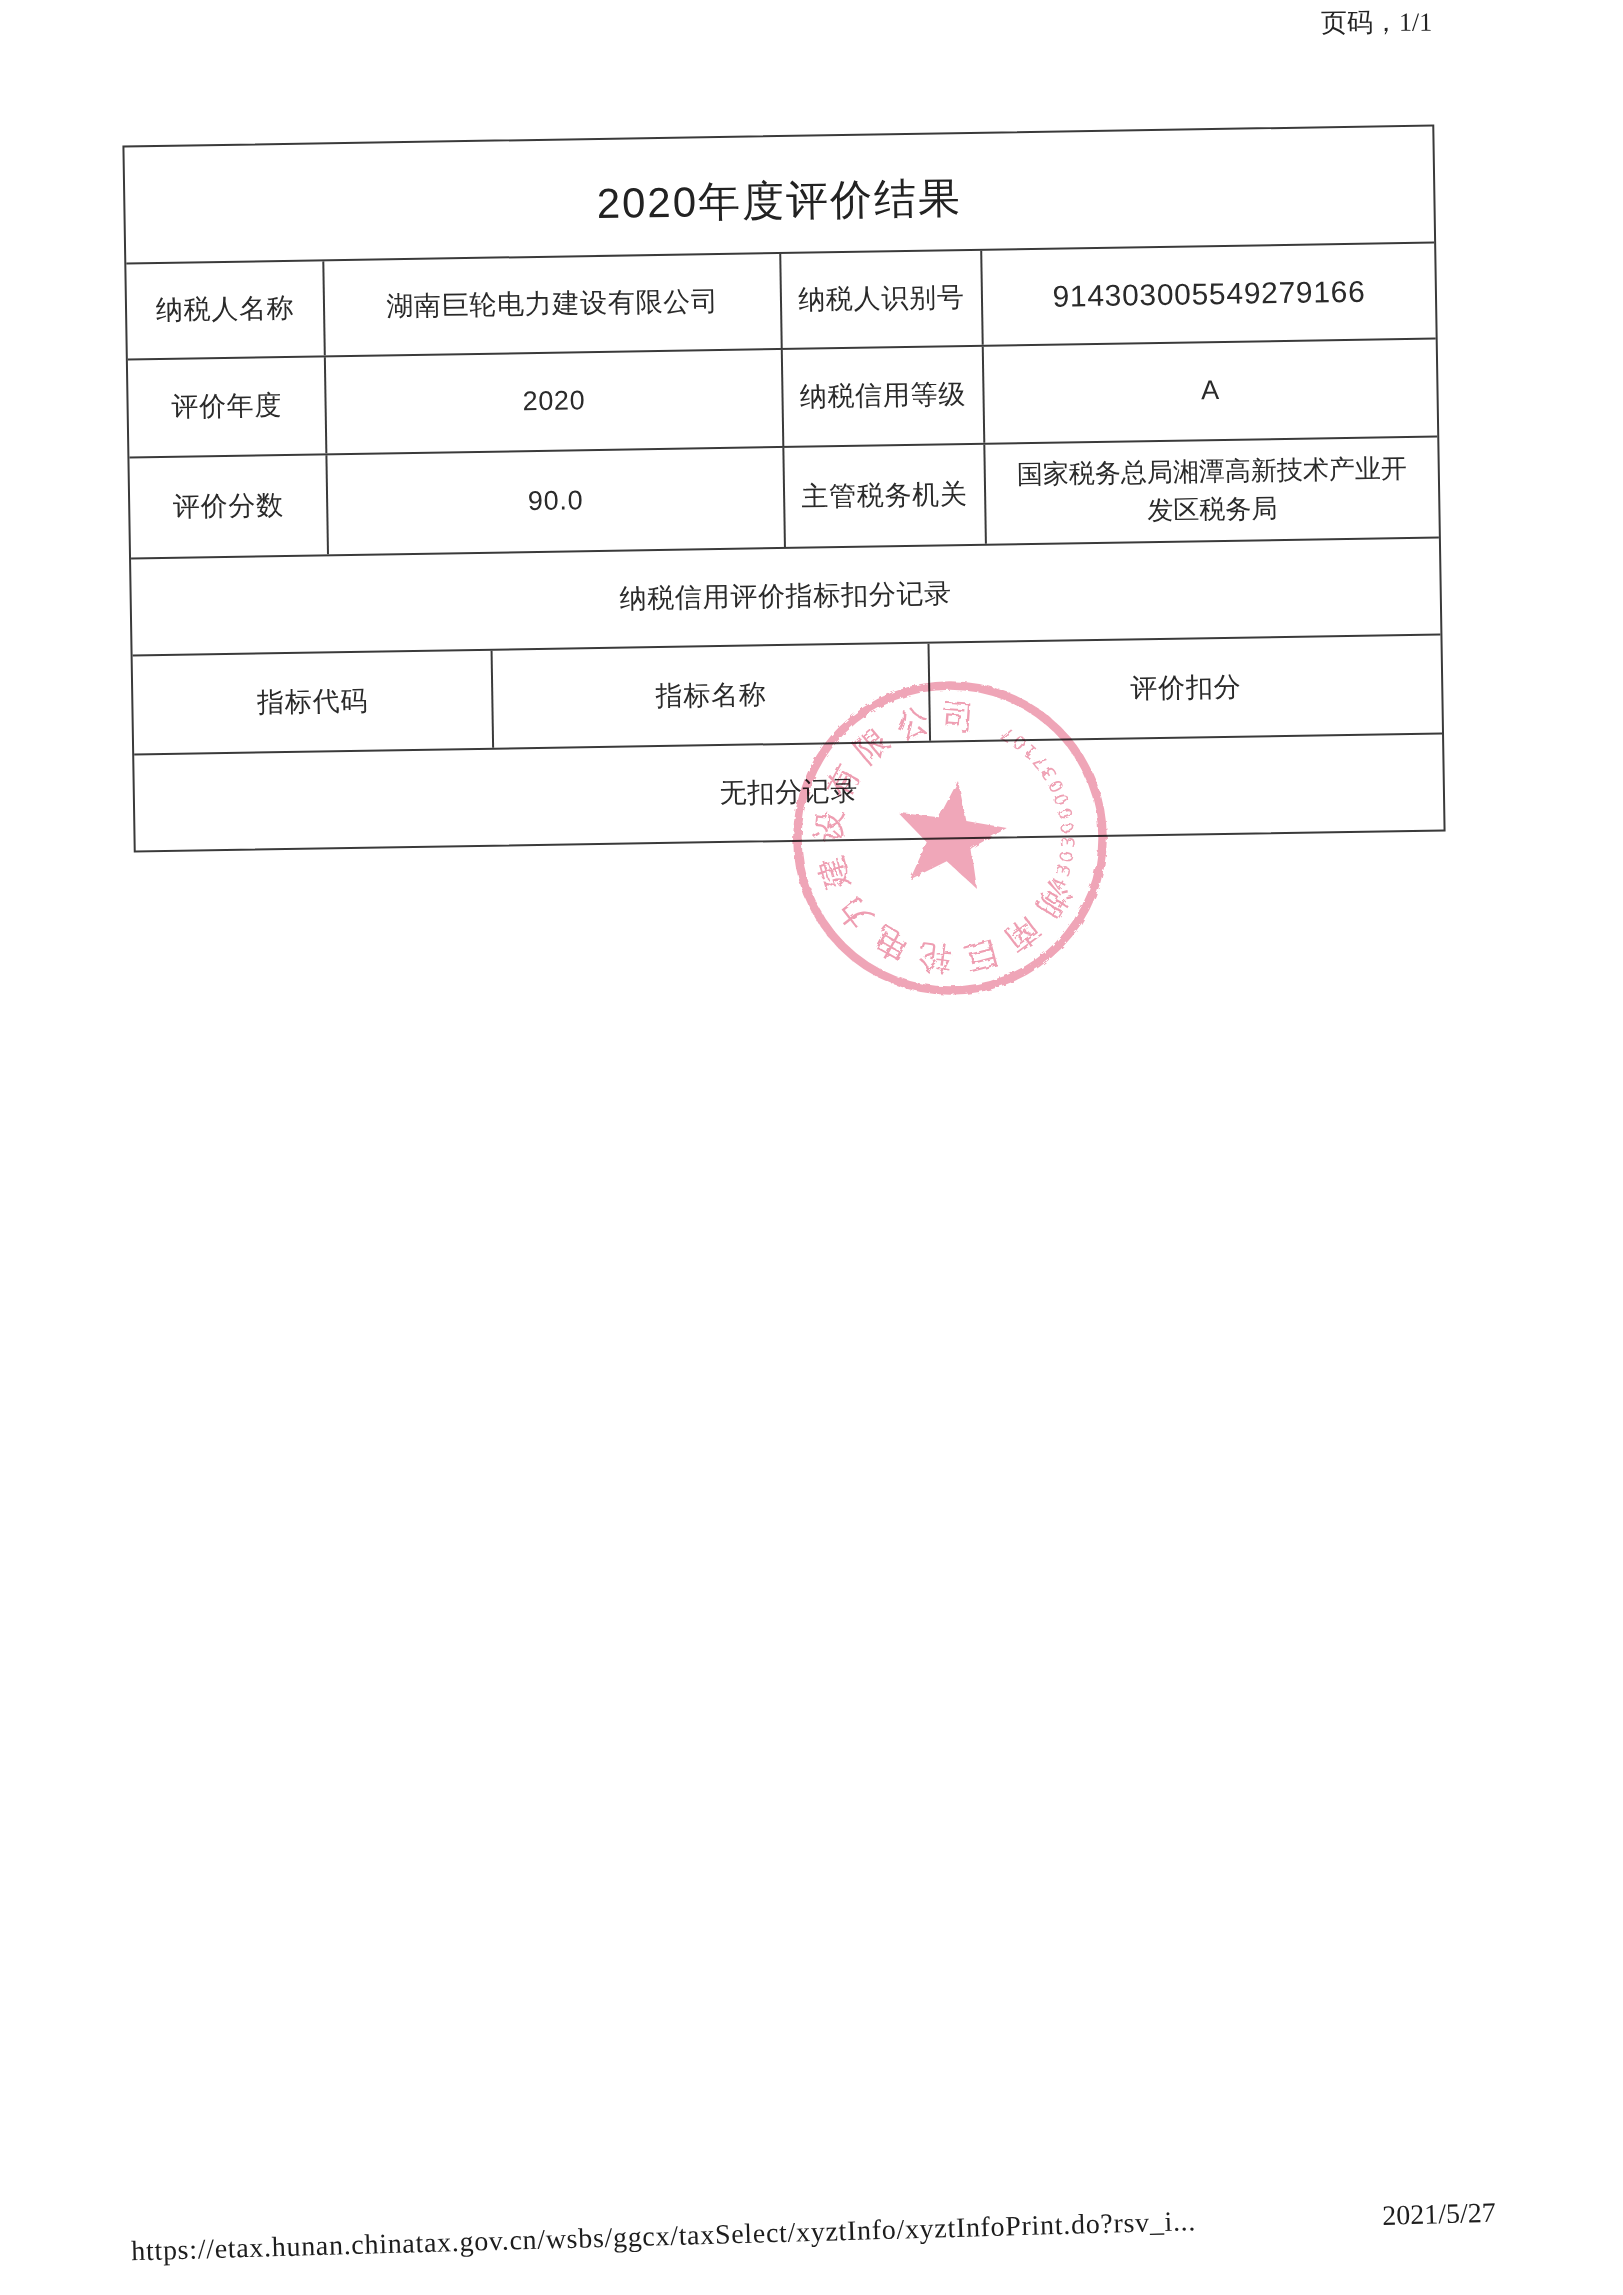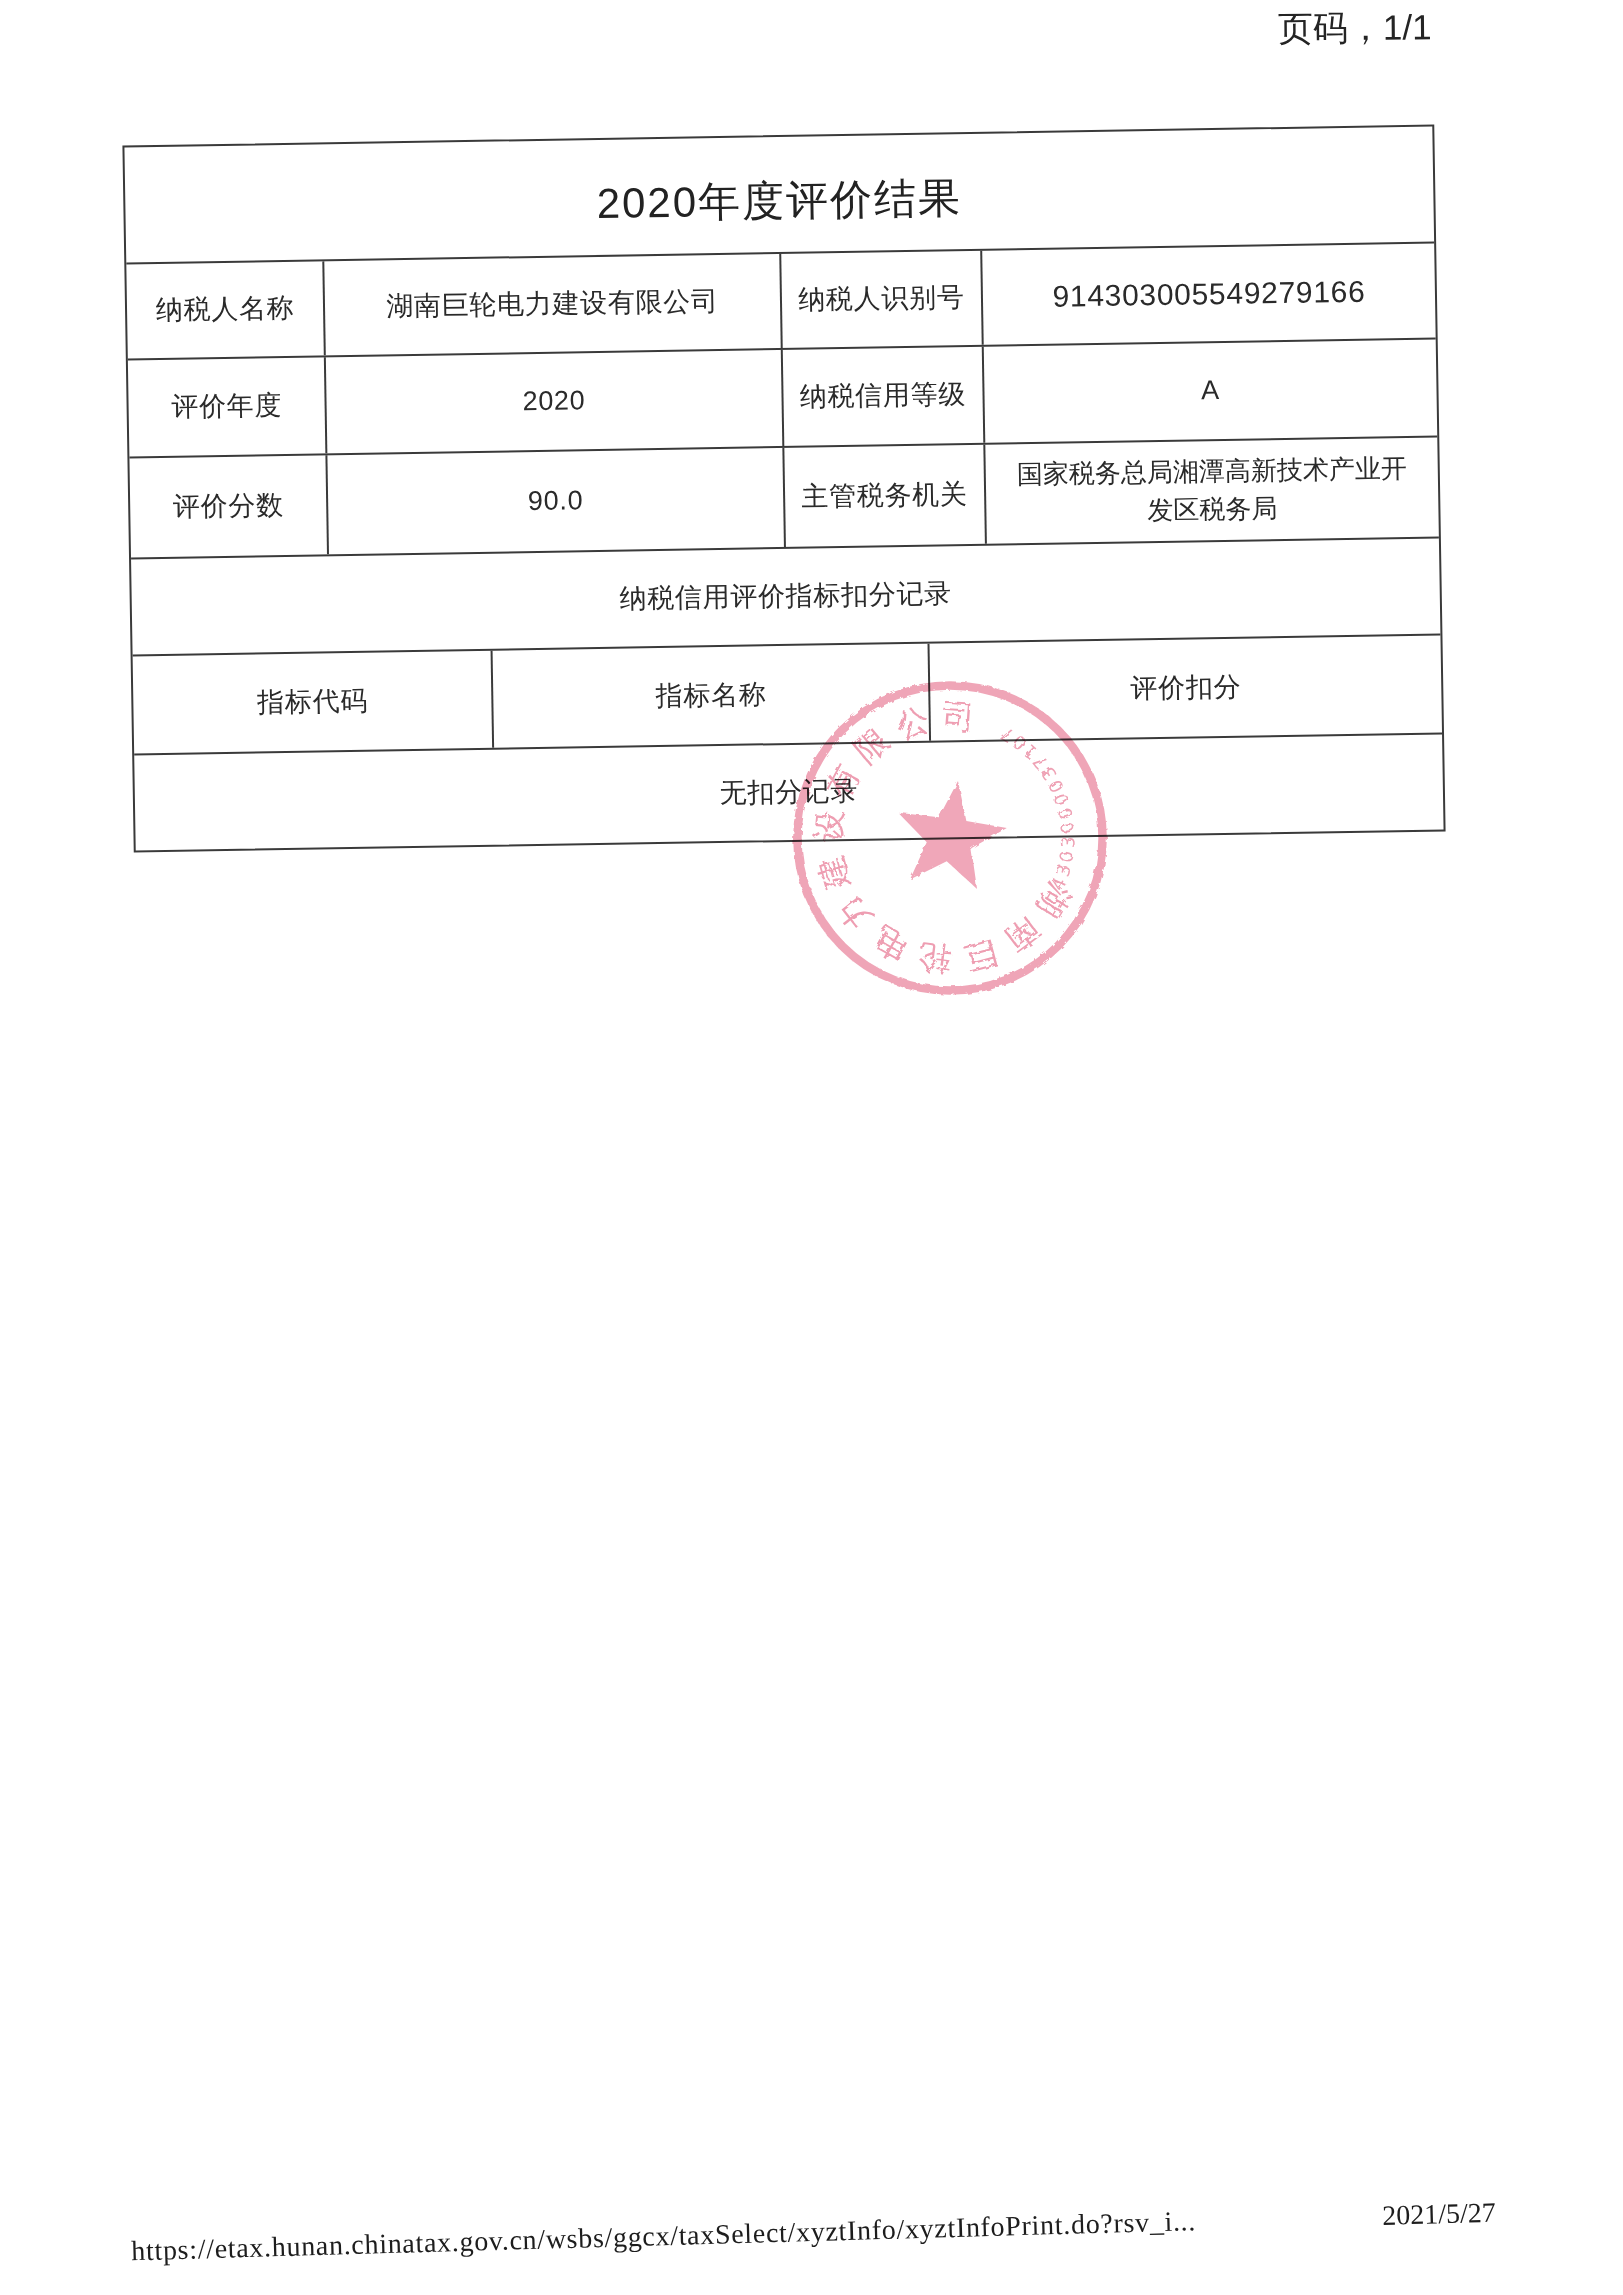--- a/index.html
+++ b/index.html
@@ -4,22 +4,22 @@
 <style>
   html,body{margin:0;padding:0;}
   body{
     width:1623px;height:2295px;position:relative;background:#ffffff;
     font-family:"Liberation Sans","DejaVu Sans",sans-serif;color:#2a2a2a;
     overflow:hidden;
   }
   
   .page-header{
     position:absolute;top:5.2px;right:191px;
-    font-family:Liberation Sans, sans-serif;
-    font-size:35px;color:#242424;transform:rotate(-0.5deg);
+    font-family:Liberation Serif, serif;
+    font-size:26px;color:#242424;transform:rotate(-0.5deg);
     white-space:nowrap;
   }
   .page-footer{
     position:absolute;left:131px;top:2216px;width:1365px;
     display:flex;justify-content:space-between;align-items:flex-end;
     font-family:"Liberation Serif","DejaVu Serif",serif;
     font-size:28px;color:#1d1d1d;transform:rotate(-1.62deg);
     transform-origin:center center;white-space:nowrap;
   }
   .page-footer .url{letter-spacing:0.7px;}

